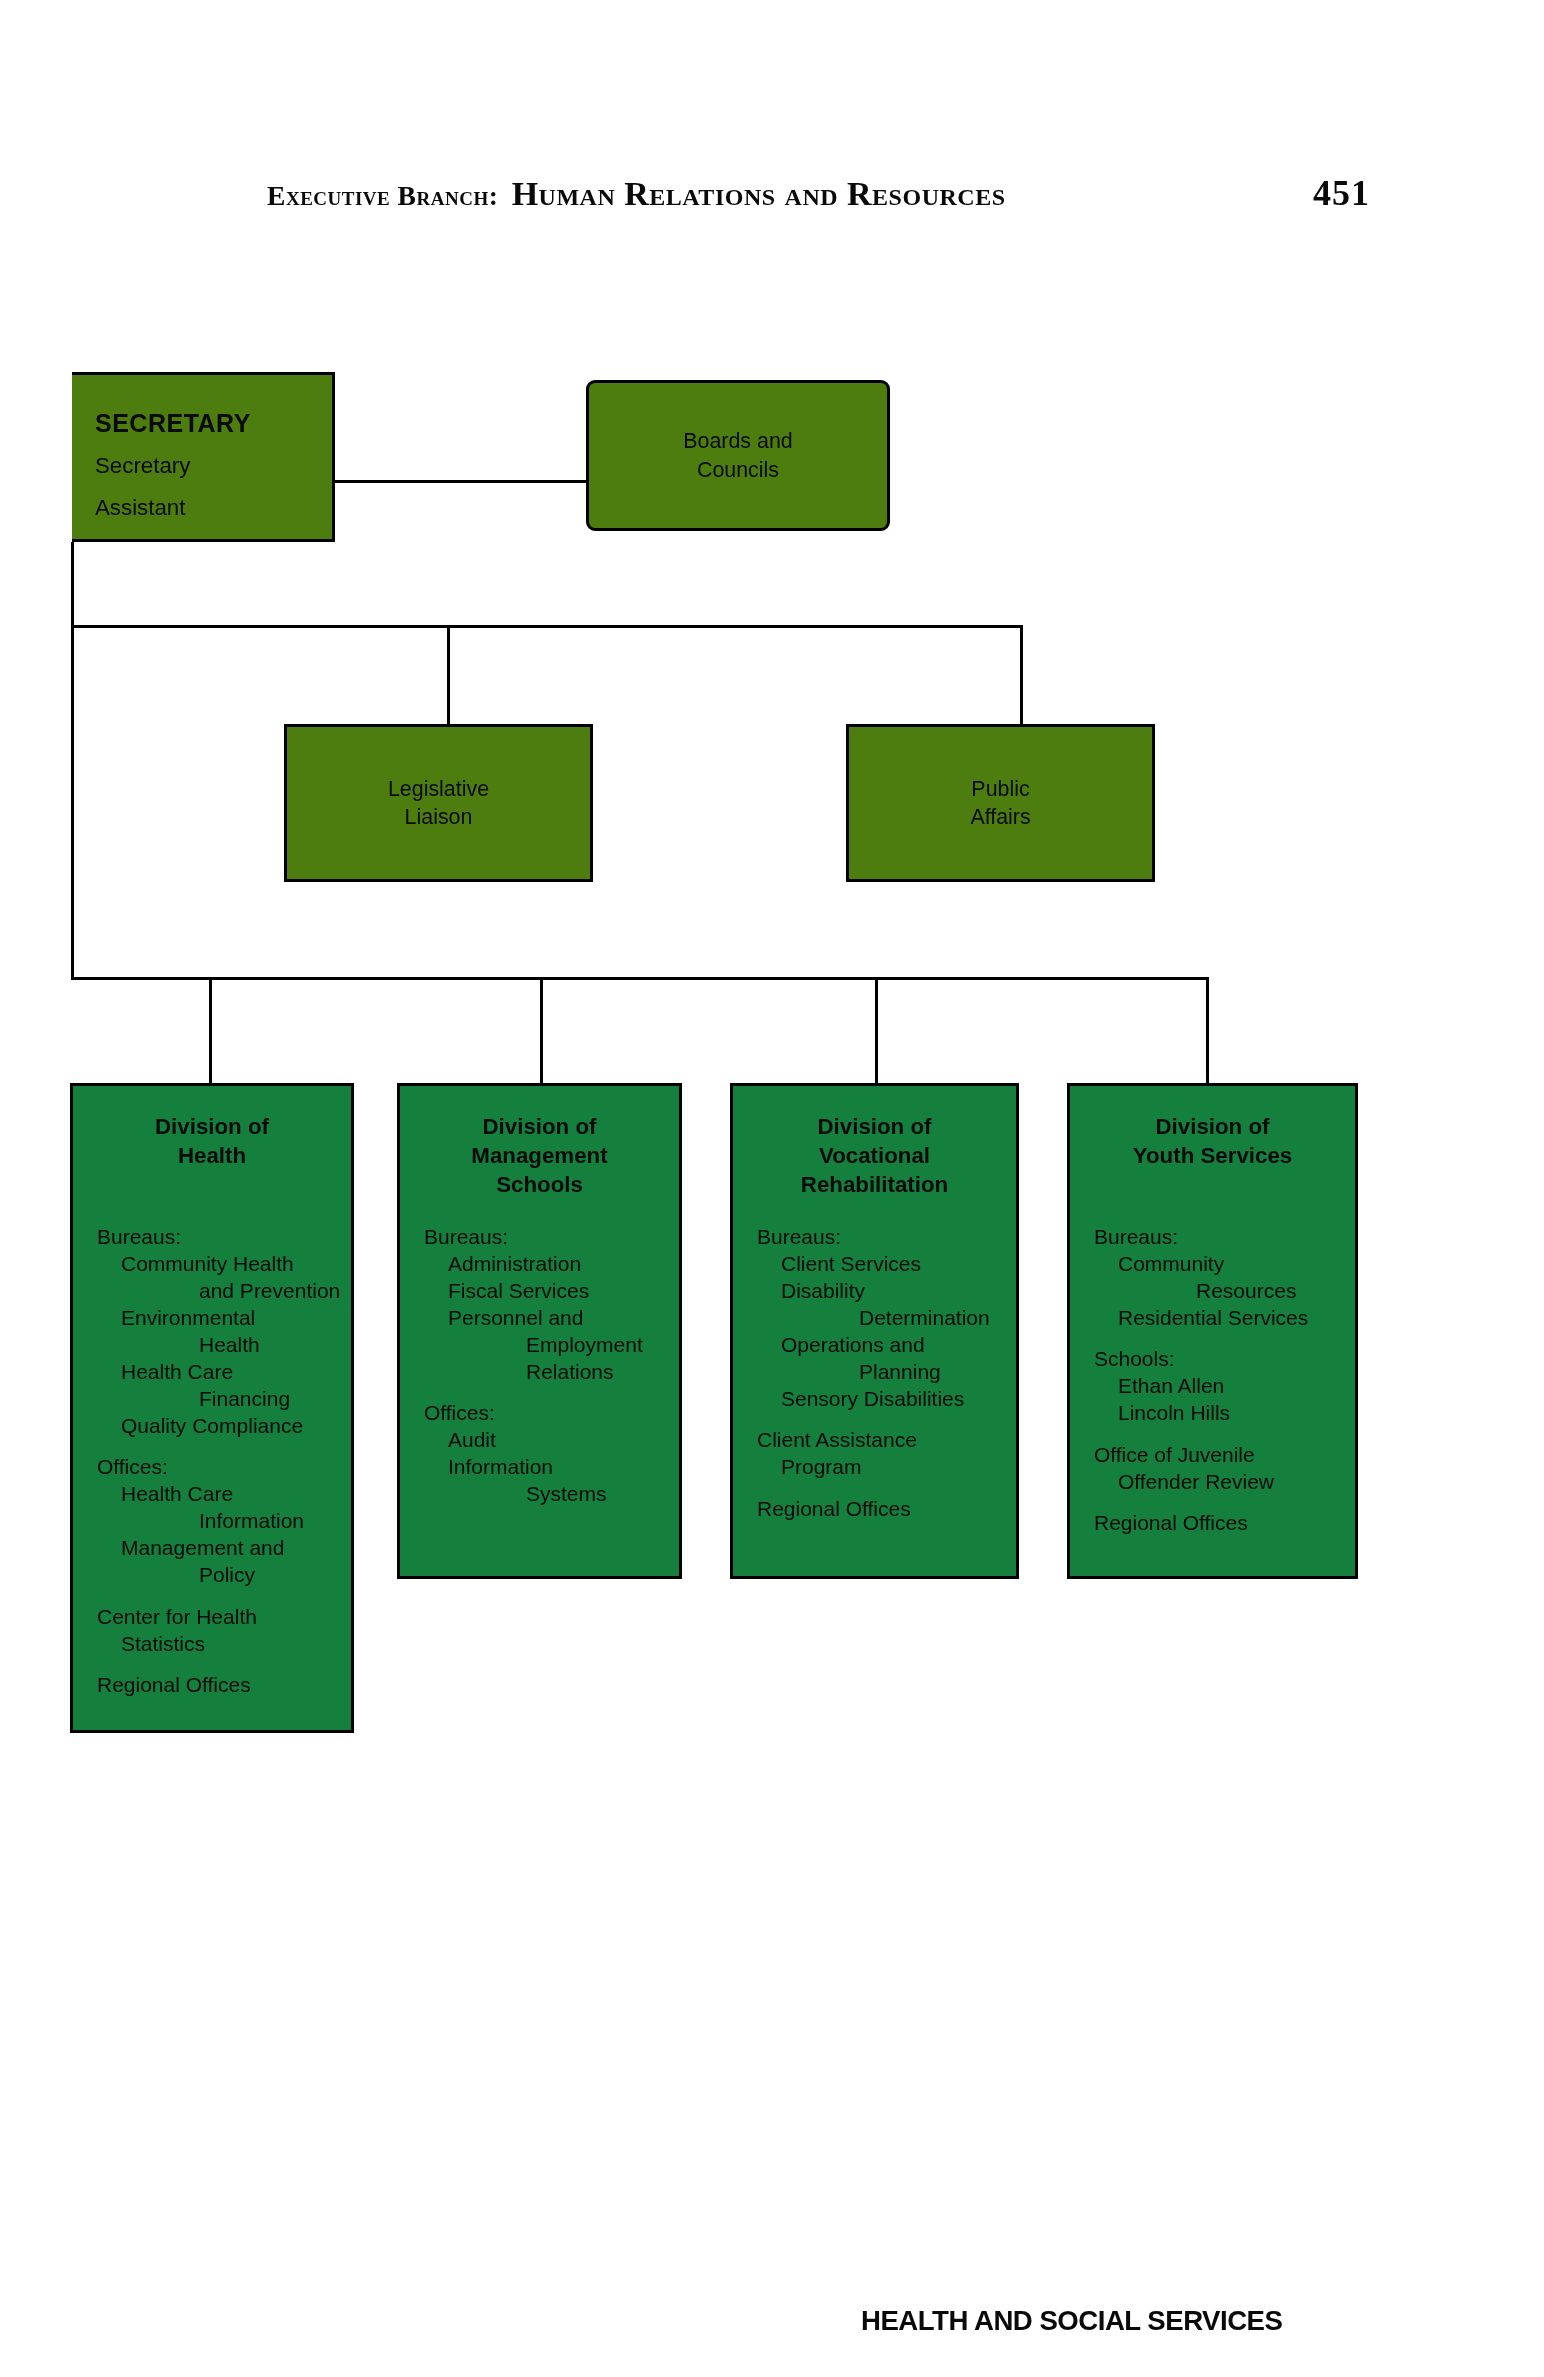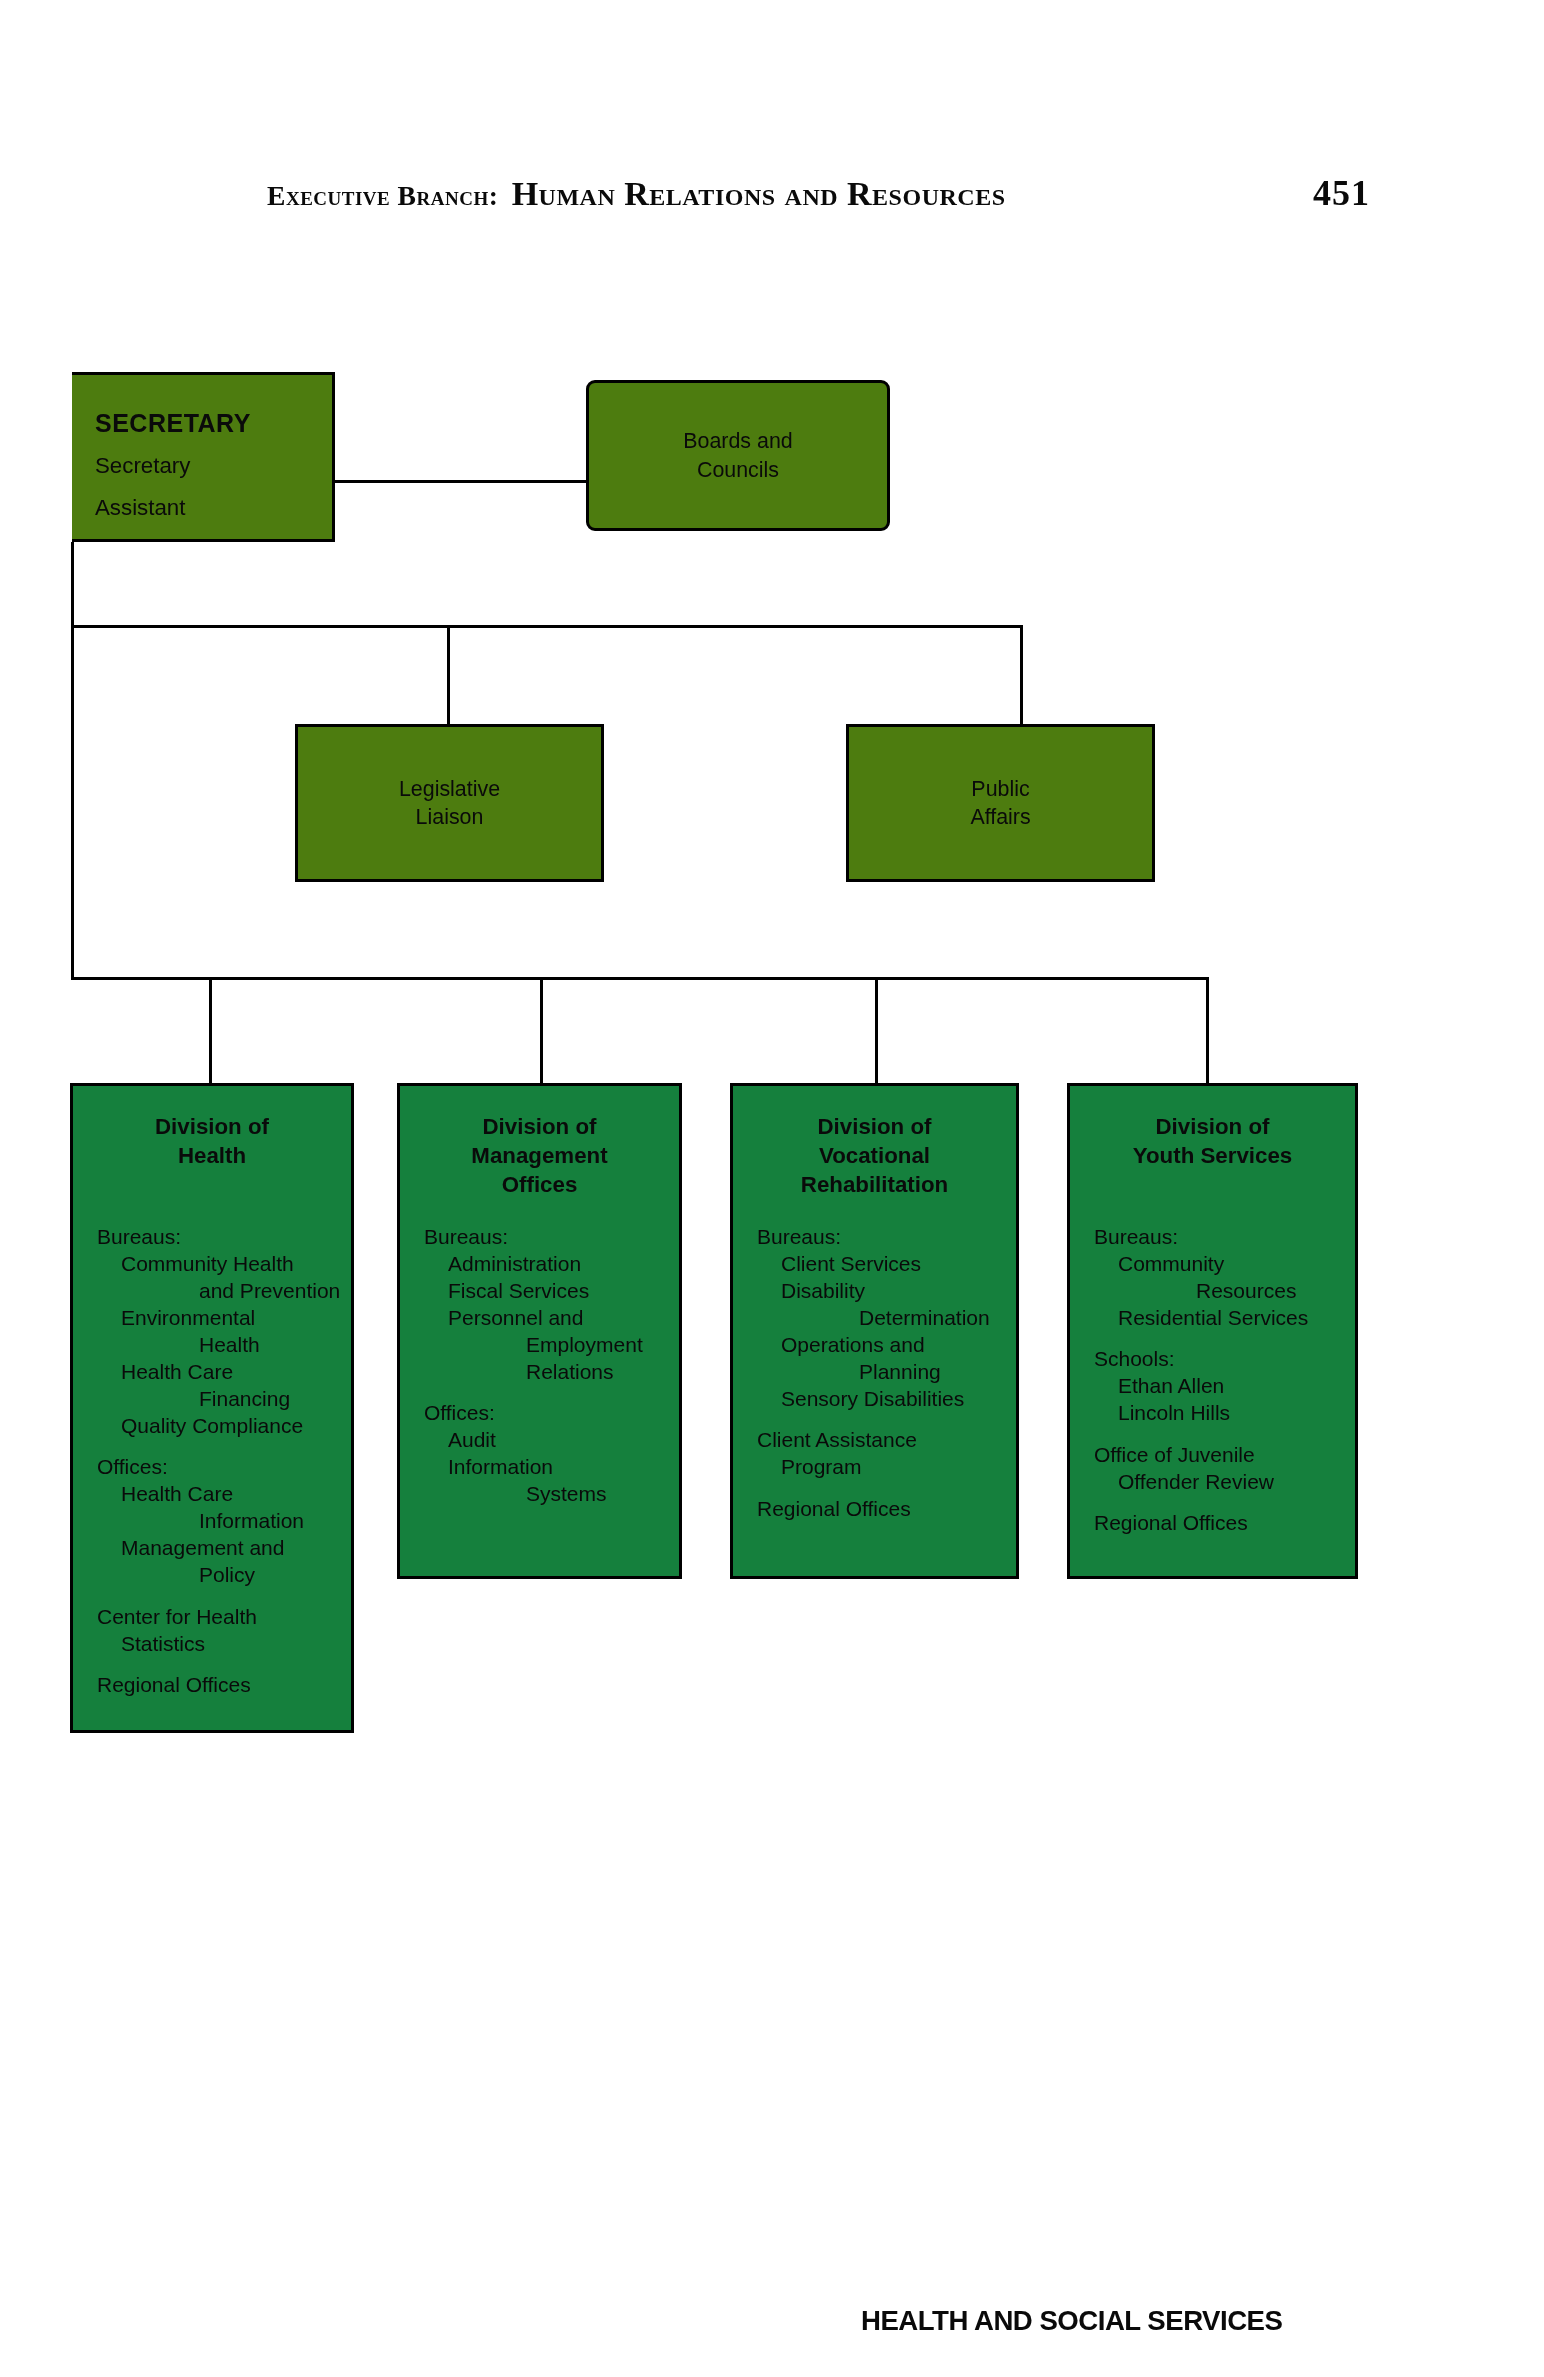--- a/index.html
+++ b/index.html
@@ -36,21 +36,21 @@
   .secretary-box{
     left:72px;top:372px;width:263px;height:170px;
     border-left:none;            
     padding:34px 0 0 23px;
   }
   .secretary-title{font-size:25px;font-weight:bold;letter-spacing:0.5px;margin-bottom:15px;}
   .secretary-line{font-size:22.3px;margin-bottom:16px;}
   
   .center-box{display:flex;align-items:center;justify-content:center;text-align:center;}
   .boards-box{left:586px;top:380px;width:304px;height:151px;border-radius:9px;}
-  .leg-box{left:295px;top:724px;width:309px;height:158px;}
+  .leg-box{left:284px;top:724px;width:309px;height:158px;}
   .pub-box{left:846px;top:724px;width:309px;height:158px;}
   .cbox-text{font-size:21.4px;line-height:28.5px;}
   
   .conn-sec-boards{left:335px;top:480px;width:251px;height:3.3px;}
   .v-left-spine{left:71px;top:542px;width:3.3px;height:438px;}
   .rail-a{left:71px;top:625px;width:952px;height:3.3px;}
   .drop-a1{left:447px;top:628px;width:3.3px;height:98px;}
   .drop-a2{left:1020px;top:628px;width:3.3px;height:98px;}
   .rail-b{left:71px;top:977px;width:1138px;height:3.3px;}
   .drop-b{top:980px;width:3.3px;height:104px;}
@@ -147,21 +147,21 @@
       <div class="bline ind-2">Policy</div>
       <div class="bline ind-0 bgap">Center for Health</div>
       <div class="bline ind-1">Statistics</div>
       <div class="bline ind-0 bgap">Regional Offices</div>
     </div>
 </div>
 <div class="division d1">
   <div class="division-title">
       <div>Division of</div>
       <div>Management</div>
-      <div>Offices</div>
+      <div>Schools</div>
     </div>
   <div class="division-body">
       <div class="bline ind-0">Bureaus:</div>
       <div class="bline ind-1">Administration</div>
       <div class="bline ind-1">Fiscal Services</div>
       <div class="bline ind-1">Personnel and</div>
       <div class="bline ind-2">Employment</div>
       <div class="bline ind-2">Relations</div>
       <div class="bline ind-0 bgap">Offices:</div>
       <div class="bline ind-1">Audit</div>

